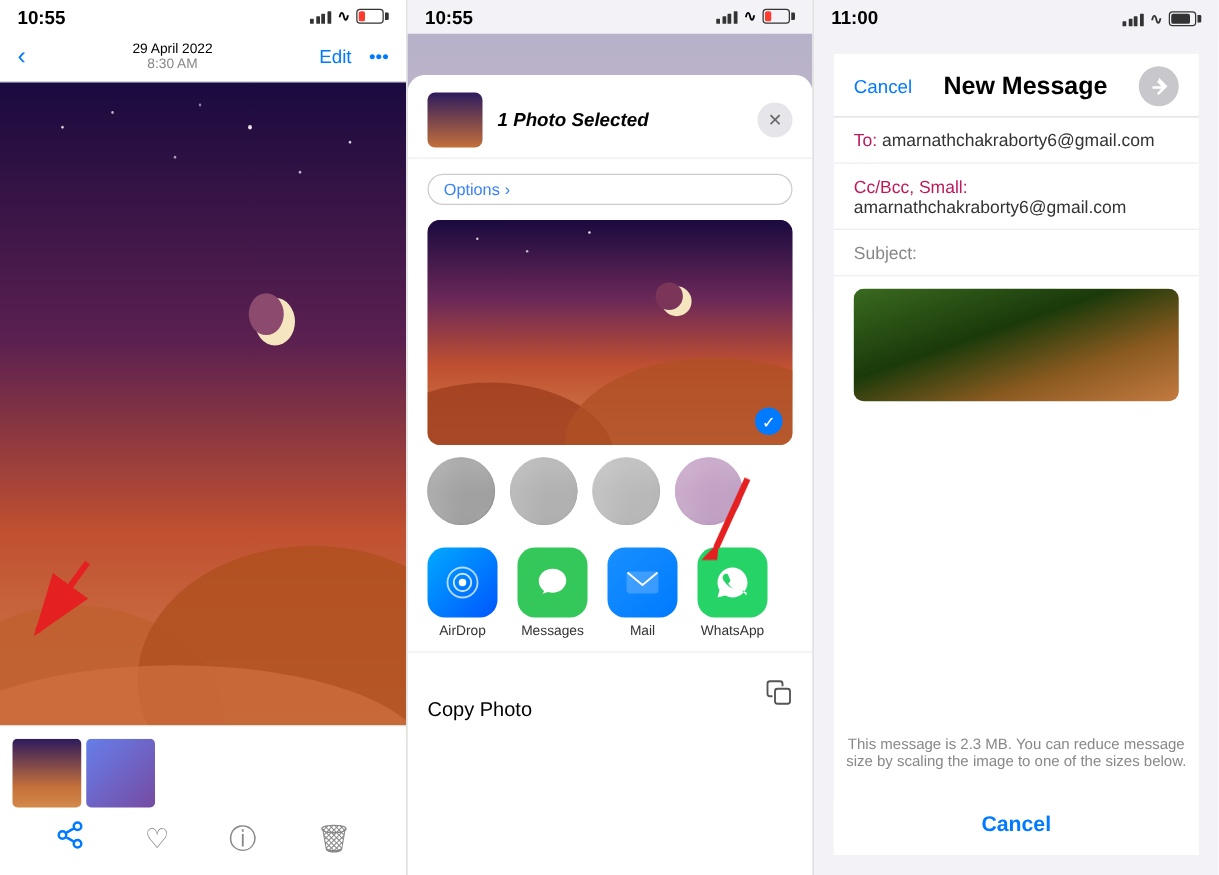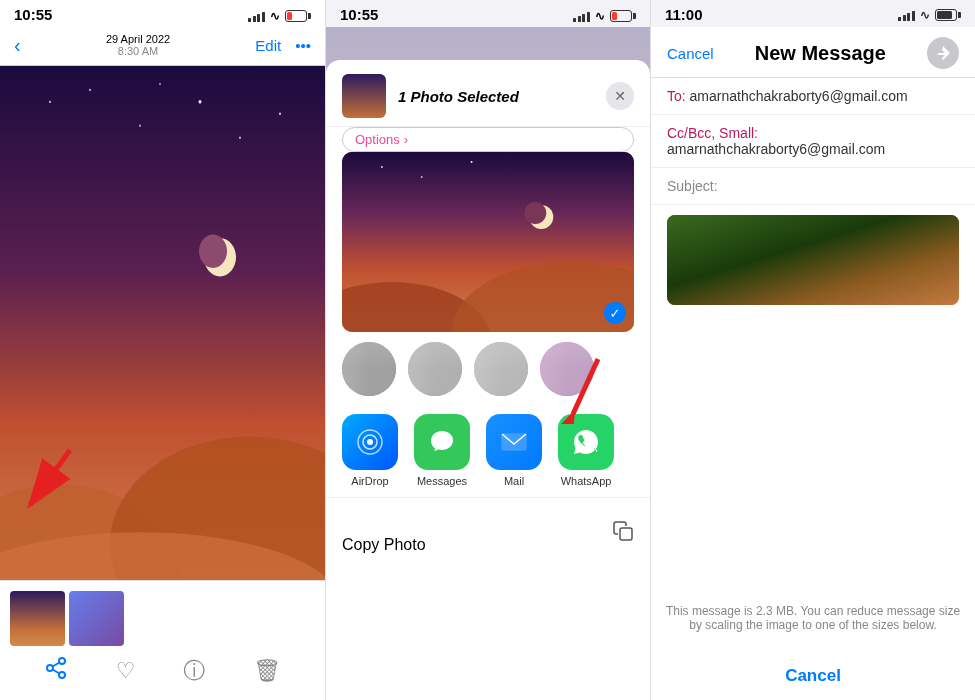--- a/index.html
+++ b/index.html
@@ -24,21 +24,21 @@
       width: 325px;
       height: 700px;
       background: #f2f2f7;
       display: flex;
       flex-direction: column;
     }
 
     .status-bar {
       display: flex;
       justify-content: space-between;
-      align-items: flex-end;
+      align-items: flex-start;
       padding: 6px 14px 4px;
       background: #fff;
       font-size: 14px;
       font-weight: 600;
     }
 
     .status-time { font-size: 15px; font-weight: 700; }
 
     .status-icons {
       display: flex;
@@ -172,22 +172,22 @@
     }
 
     .options-btn {
       display: inline-flex;
       align-items: center;
       gap: 4px;
       border: 1px solid #ccc;
       border-radius: 20px;
       padding: 4px 12px;
       font-size: 13px;
-      color: #ec4899;
-      margin: 0 16px;
+      color: #3b82f6;
+      margin: 12px 16px;
     }
 
     .large-preview {
       margin: 0 16px;
       height: 180px;
       border-radius: 10px;
       background: linear-gradient(180deg, #2d1b5e 0%, #7b3a5a 40%, #c4703a 70%, #d4894a 100%);
       position: relative;
       overflow: hidden;
     }
@@ -299,21 +299,21 @@
       justify-content: space-between;
       align-items: center;
       padding: 6px 14px 4px;
       background: #f2f2f7;
       font-size: 14px;
       font-weight: 600;
     }
 
     .compose-card {
       background: #fff;
-      margin: 0;
+      margin: 16px;
       flex: 1;
       display: flex;
       flex-direction: column;
     }
 
     .compose-top-bar {
       display: flex;
       justify-content: space-between;
       align-items: center;
       padding: 10px 16px 8px;

